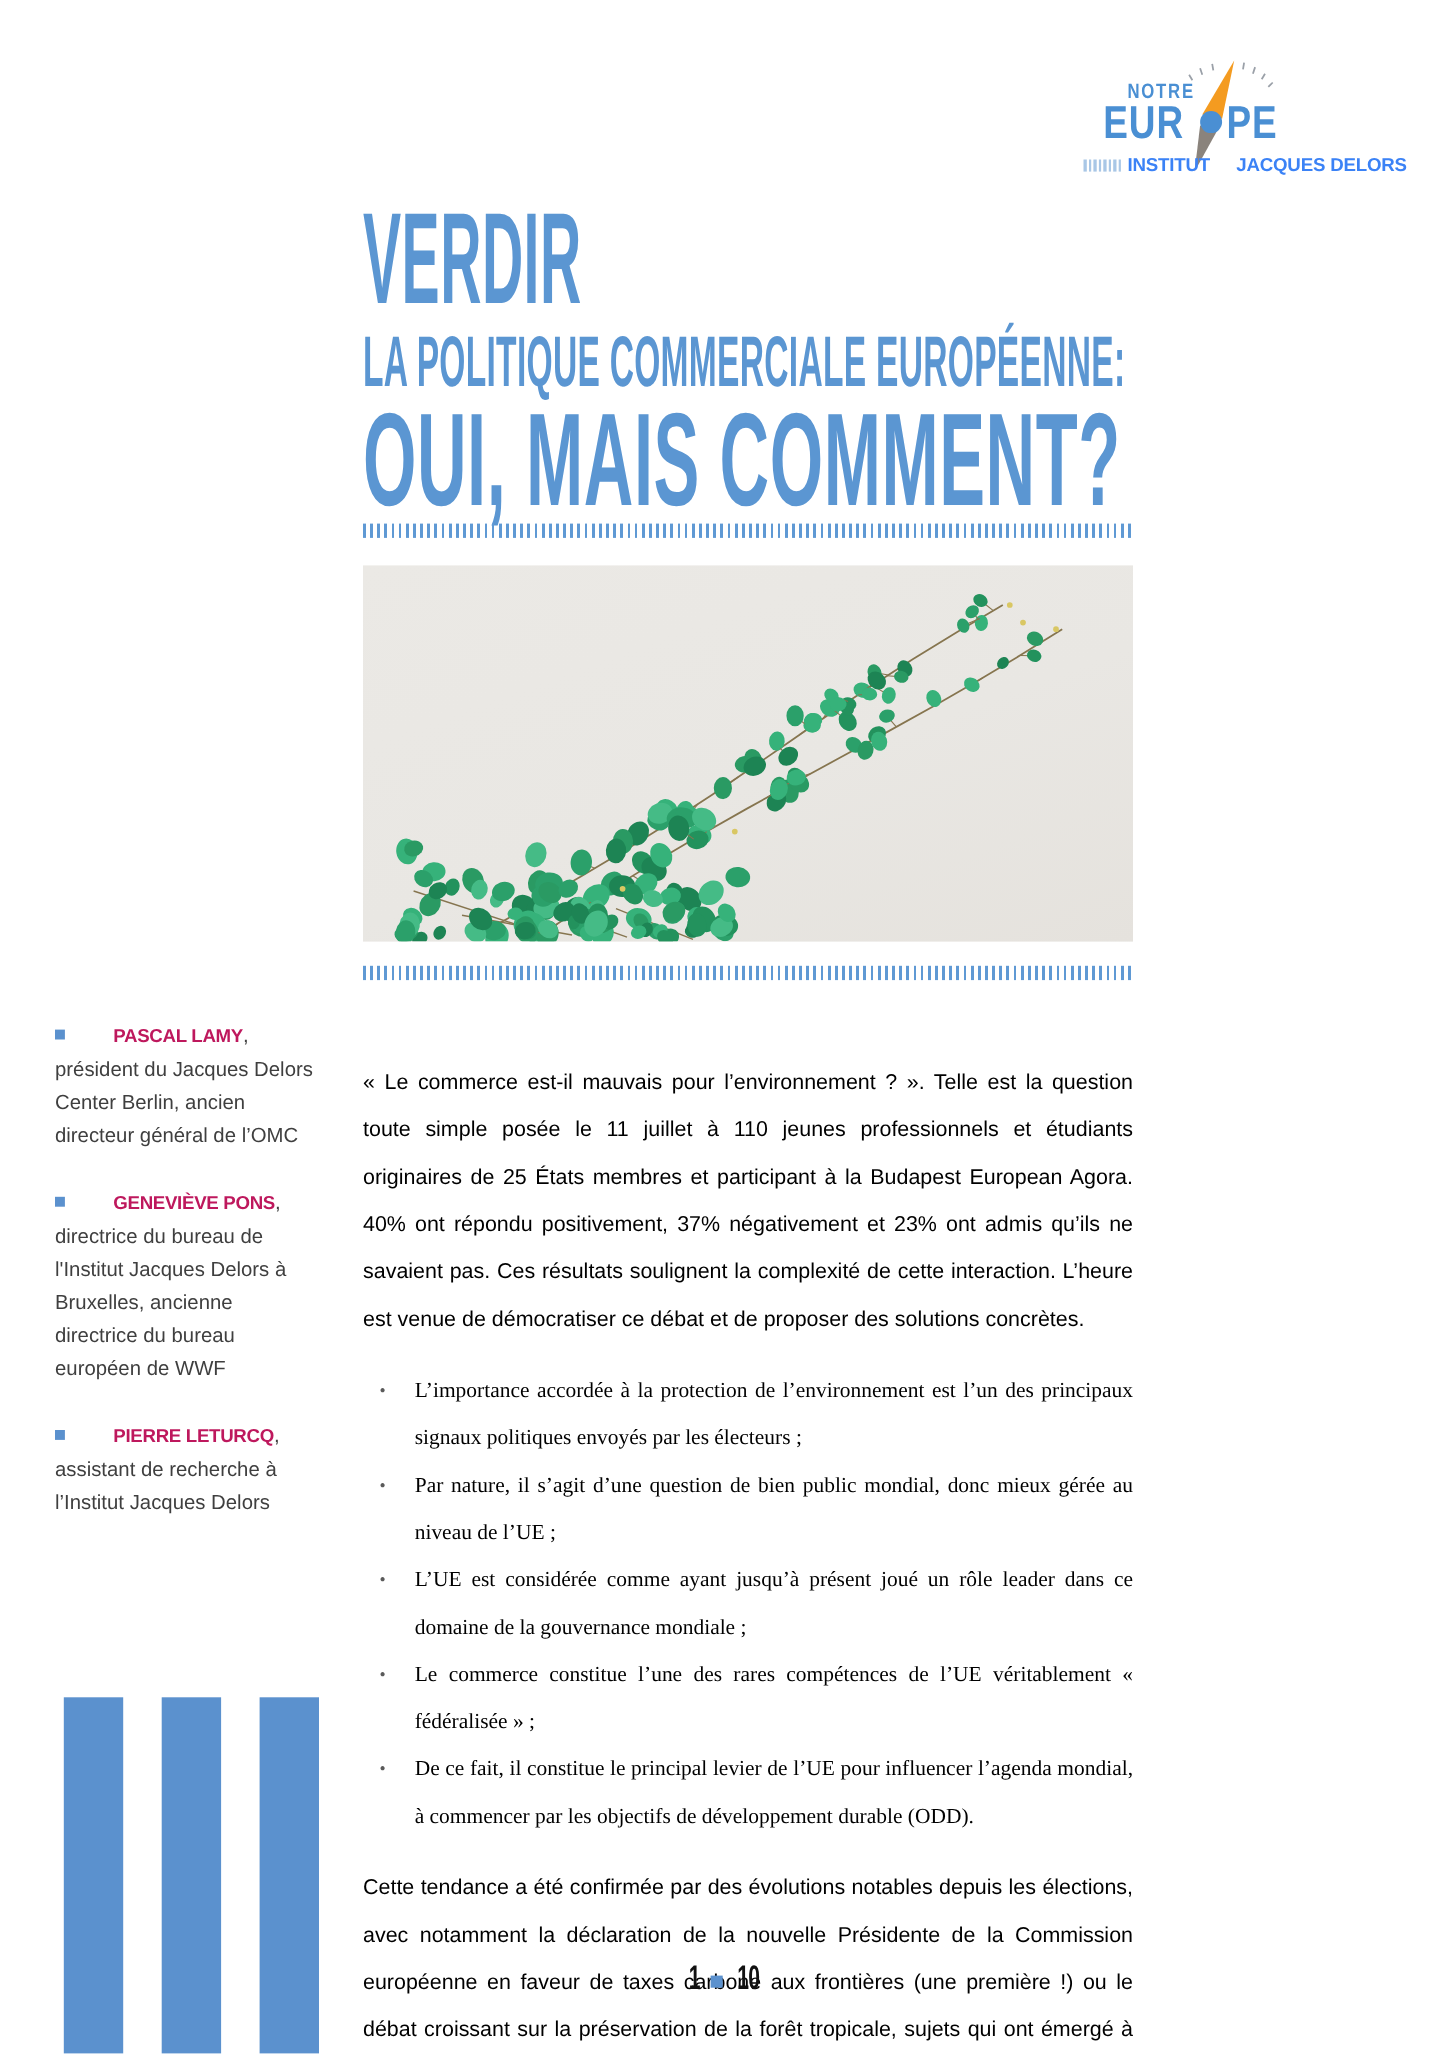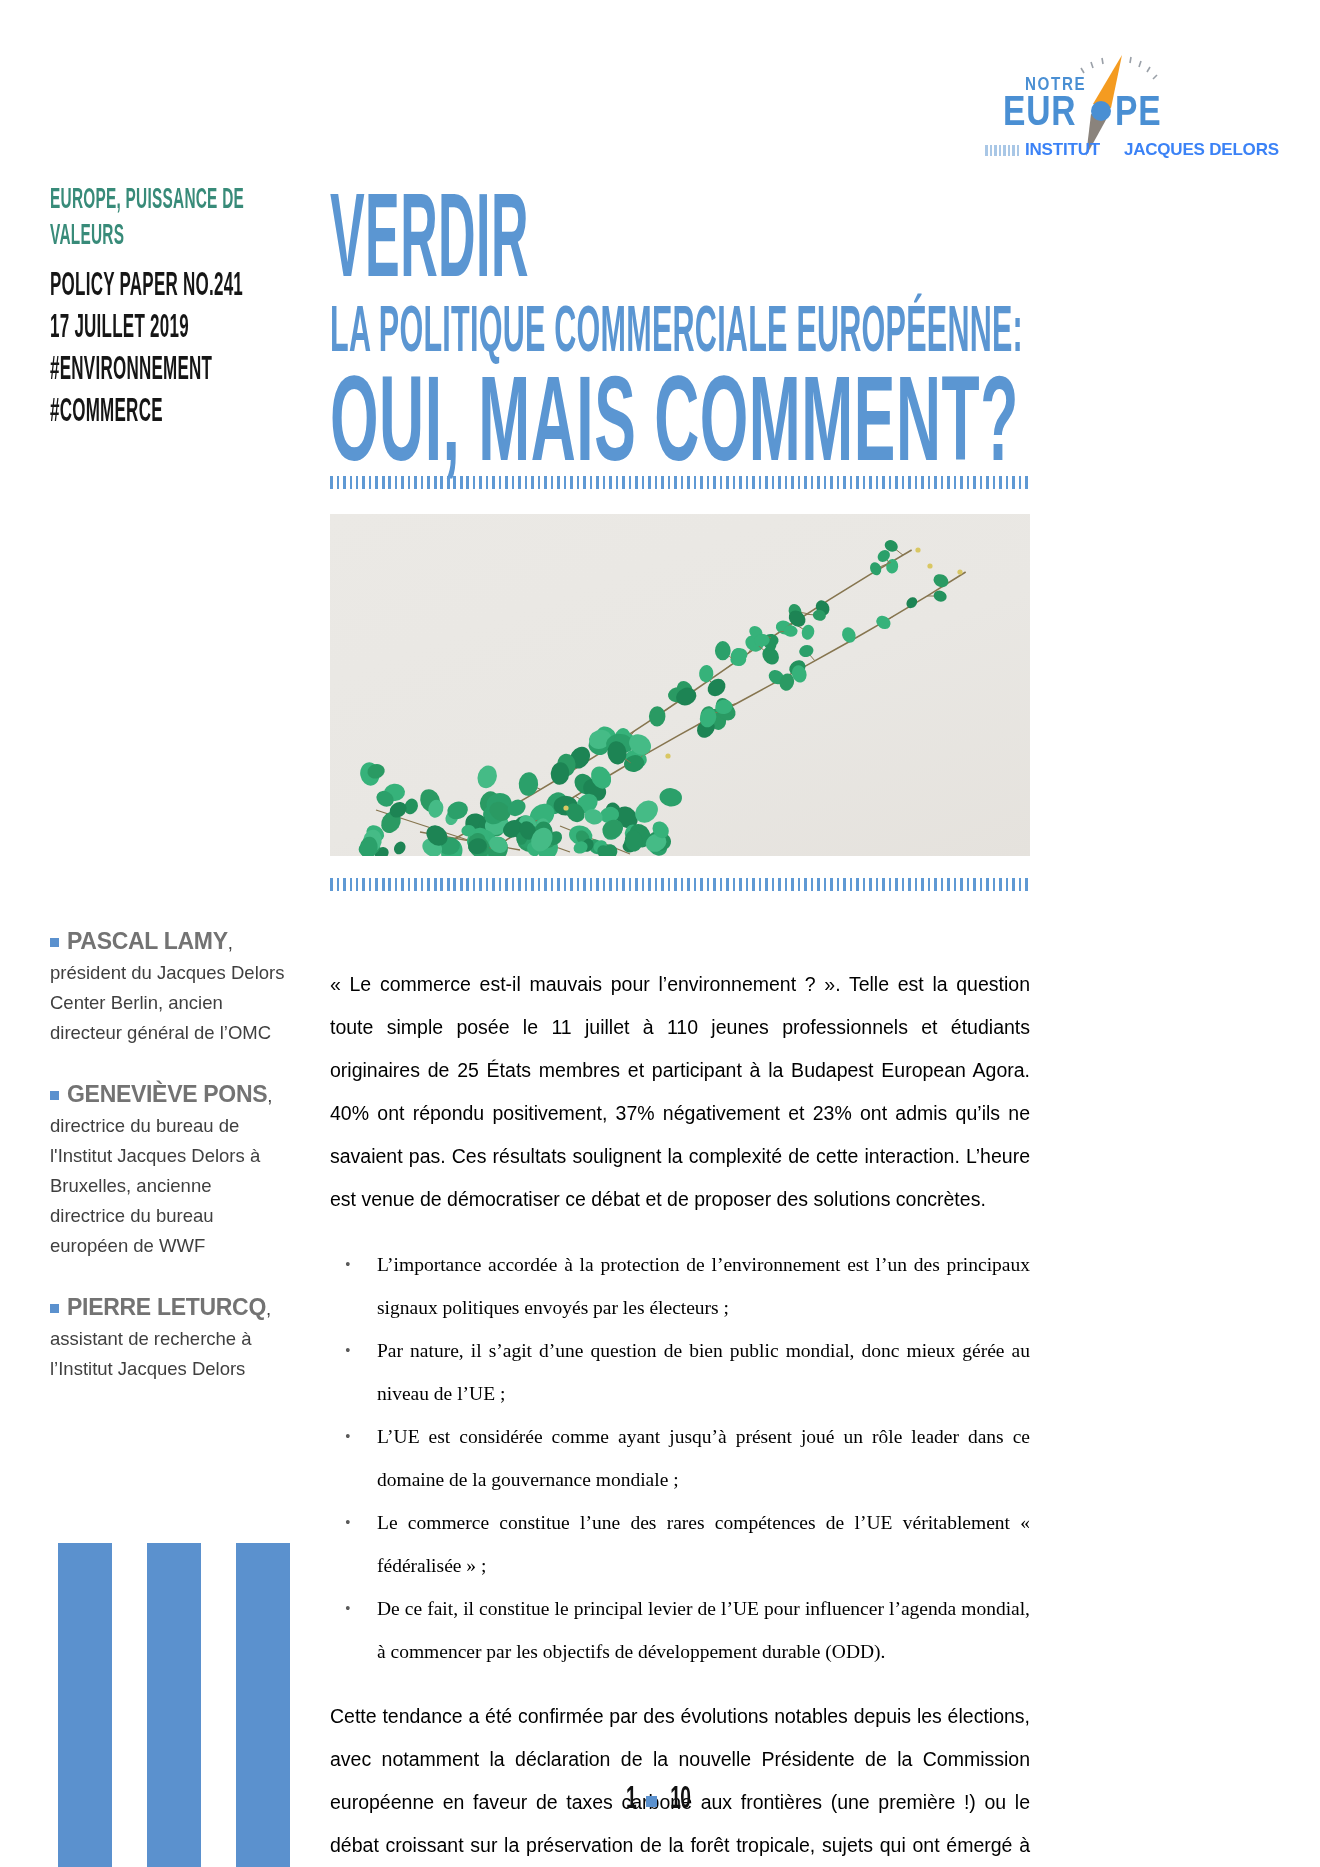--- a/index.html
+++ b/index.html
@@ -22,21 +22,21 @@
   .logo-row3 .gap{display:inline-block;width:24px;}
 
   
   .side-top{position:absolute;left:50px;top:184px;width:250px;}
   .side-head-line{display:block;font-size:29px;color:#388b79;--sx:.53;height:36px;letter-spacing:.5px;}
   .meta-line{display:block;font-size:34px;color:#161616;--sx:.5;height:42px;letter-spacing:.5px;}
   .meta-line.first{margin-top:10px;}
   .bios{position:absolute;left:50px;top:926px;width:240px;font-size:18.5px;line-height:30px;color:#3f3f3f;}
   .bios p{margin:0 0 31px 0;}
   .bios .sq{display:inline-block;width:9px;height:9px;background:#5b91ce;margin-right:8px;position:relative;top:-2px;}
-  .bios strong{font-weight:700;color:#737373;letter-spacing:-.3px;font-size:23px;}
+  .bios strong{font-weight:700;color:#be185d;letter-spacing:-.3px;font-size:17px;margin-left:36px;}
 
   .deco-bars{position:absolute;left:58px;top:1543px;display:flex;gap:35px;}
   .deco-bars i{display:block;width:54px;height:324px;background:#5b91ce;}
 
   
   .t1{position:absolute;left:330px;top:176px;font-size:118px;color:#5b96d2;--sx:.44;letter-spacing:1px;}
   .t2{position:absolute;left:330px;top:296px;font-size:65px;color:#5b96d2;--sx:.47;letter-spacing:.5px;}
   .t3{position:absolute;left:330px;top:358px;font-size:120px;color:#5b96d2;--sx:.52;letter-spacing:1px;}
   .stripes{position:absolute;left:330px;width:700px;height:13px;
            background:repeating-linear-gradient(90deg,#5f99d4 0,#5f99d4 2.5px,transparent 2.5px,transparent 6.5px);}
@@ -94,29 +94,20 @@
           <i></i>
           <i></i>
           <i></i>
         </span>
       <span>INSTITUT</span>
       <span class="gap"></span>
       <span>JACQUES DELORS</span>
     </div>
   </div>
 
-  <div class="side-top">
-    <div id="series-title">
-        <span class="side-head-line cnd">EUROPE, PUISSANCE DE</span>
-        <span class="side-head-line cnd">VALEURS</span>
-      </div>
-    <span class="meta-line first cnd">POLICY PAPER NO.241</span>
-    <span class="meta-line cnd">17 JUILLET 2019</span>
-    <span id="hashtags"><span class="meta-line cnd">#ENVIRONNEMENT</span><span class="meta-line cnd">#COMMERCE</span></span>
-  </div>
 
   <div class="bios" id="bios">
       <p><span class="sq"></span><strong>PASCAL LAMY</strong><span>, président du Jacques Delors Center Berlin, ancien directeur général de l’OMC</span></p>
       <p><span class="sq"></span><strong>GENEVIÈVE PONS</strong><span>, directrice du bureau de l'Institut Jacques Delors à Bruxelles, ancienne directrice du bureau européen de WWF</span></p>
       <p><span class="sq"></span><strong>PIERRE LETURCQ</strong><span>, assistant de recherche à l’Institut Jacques Delors</span></p>
     </div>
 
   <div class="deco-bars">
       <i></i>
       <i></i>

